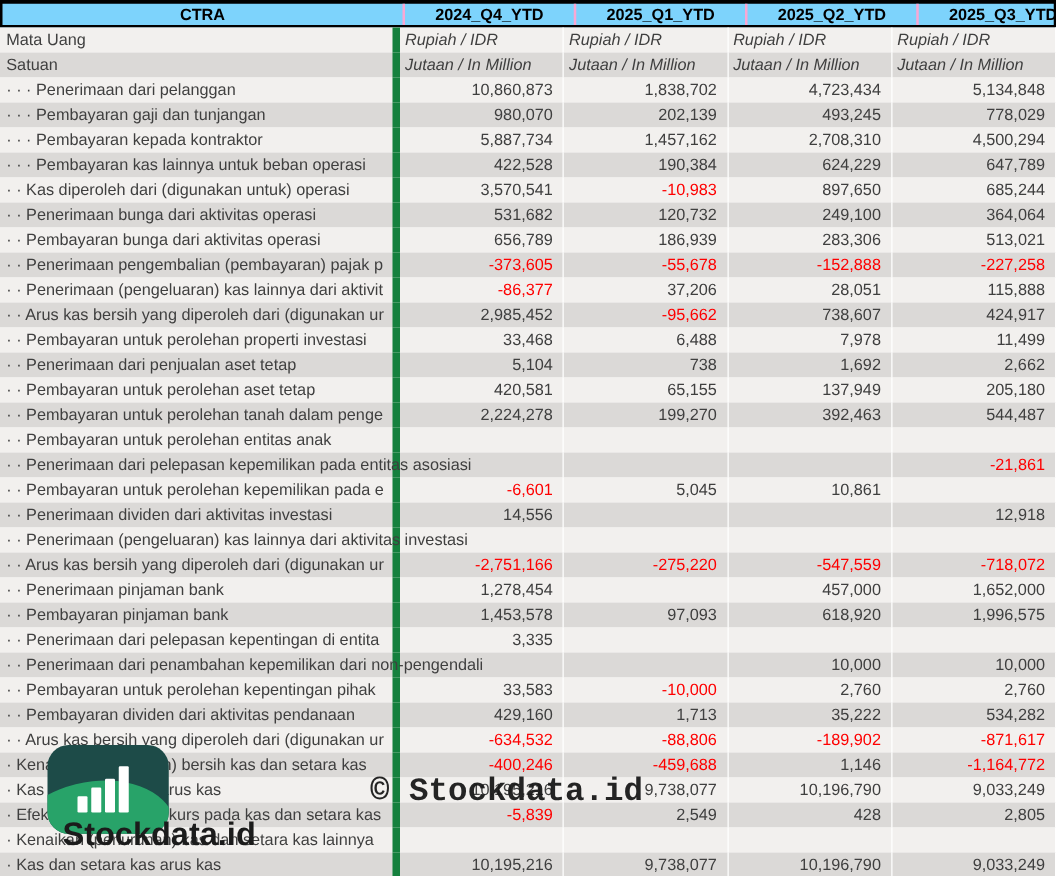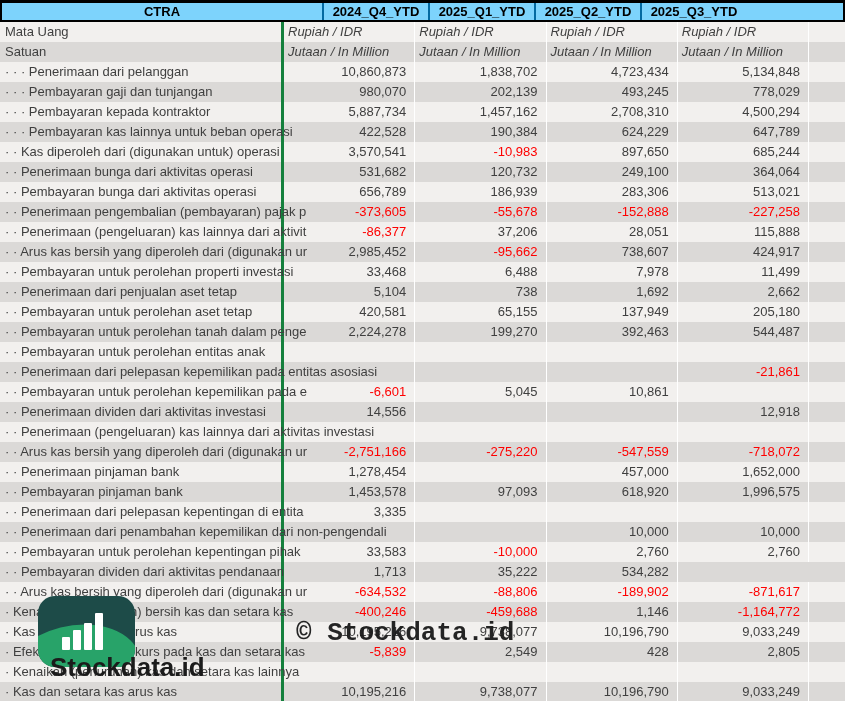--- a/index.html
+++ b/index.html
@@ -15,32 +15,32 @@
     display:flex;height:22px;box-sizing:border-box;background:#7dd3fc;
     border-top:3px solid #000;border-bottom:2px solid #000;
     border-left:2px solid #000;border-right:2px solid #000;
     font-weight:700;font-size:13px;color:#000;
   }
   .hc{
     flex:none;display:flex;align-items:center;justify-content:center;
     box-sizing:border-box;white-space:nowrap;overflow:hidden;
   }
   .hc.w-label{width:320px;}
-  .hc.w-col{width:106px;border-left:2px solid #0369a1;}
+  .hc.w-col{width:137px;border-left:2px solid #f9a8d4;}
 
   
   .row{
     display:flex;height:20px;line-height:20px;font-size:13px;
     color:var(--text,#3f3f3f);
   }
   .row.light{background:var(--row-light,#f2f0ee);}
   .row.dark{background:var(--row-dark,#dbd9d7);}
   .c-label{
-    flex:none;width:284px;box-sizing:border-box;padding-left:5px;
-    white-space:nowrap;border-right:3px solid #15803d;position:relative;
+    flex:none;width:320px;box-sizing:border-box;padding-left:5px;
+    white-space:nowrap;border-right:6px solid #15803d;position:relative;
   }
   .c-val{
     flex:none;width:131.25px;box-sizing:border-box;text-align:right;
     padding-right:8px;white-space:nowrap;border-right:1px solid #fff;
   }
   .row.meta .c-val{text-align:left;padding-left:4px;padding-right:16px;font-style:italic;}
   .neg{color:var(--neg,#fe0000);}
 
   
   .logo{
@@ -264,20 +264,21 @@
       </div>
       <div class="row light">
         <div class="c-label">· · Pembayaran untuk perolehan kepentingan pihak</div>
         <div class="c-val">33,583</div>
         <div class="c-val neg">-10,000</div>
         <div class="c-val">2,760</div>
         <div class="c-val">2,760</div>
       </div>
       <div class="row dark">
         <div class="c-label">· · Pembayaran dividen dari aktivitas pendanaan</div>
+        <div class="c-val">429,160</div>
         <div class="c-val">1,713</div>
         <div class="c-val">35,222</div>
         <div class="c-val">534,282</div>
       </div>
       <div class="row light">
         <div class="c-label">· · Arus kas bersih yang diperoleh dari (digunakan ur</div>
         <div class="c-val neg">-634,532</div>
         <div class="c-val neg">-88,806</div>
         <div class="c-val neg">-189,902</div>
         <div class="c-val neg">-871,617</div>

